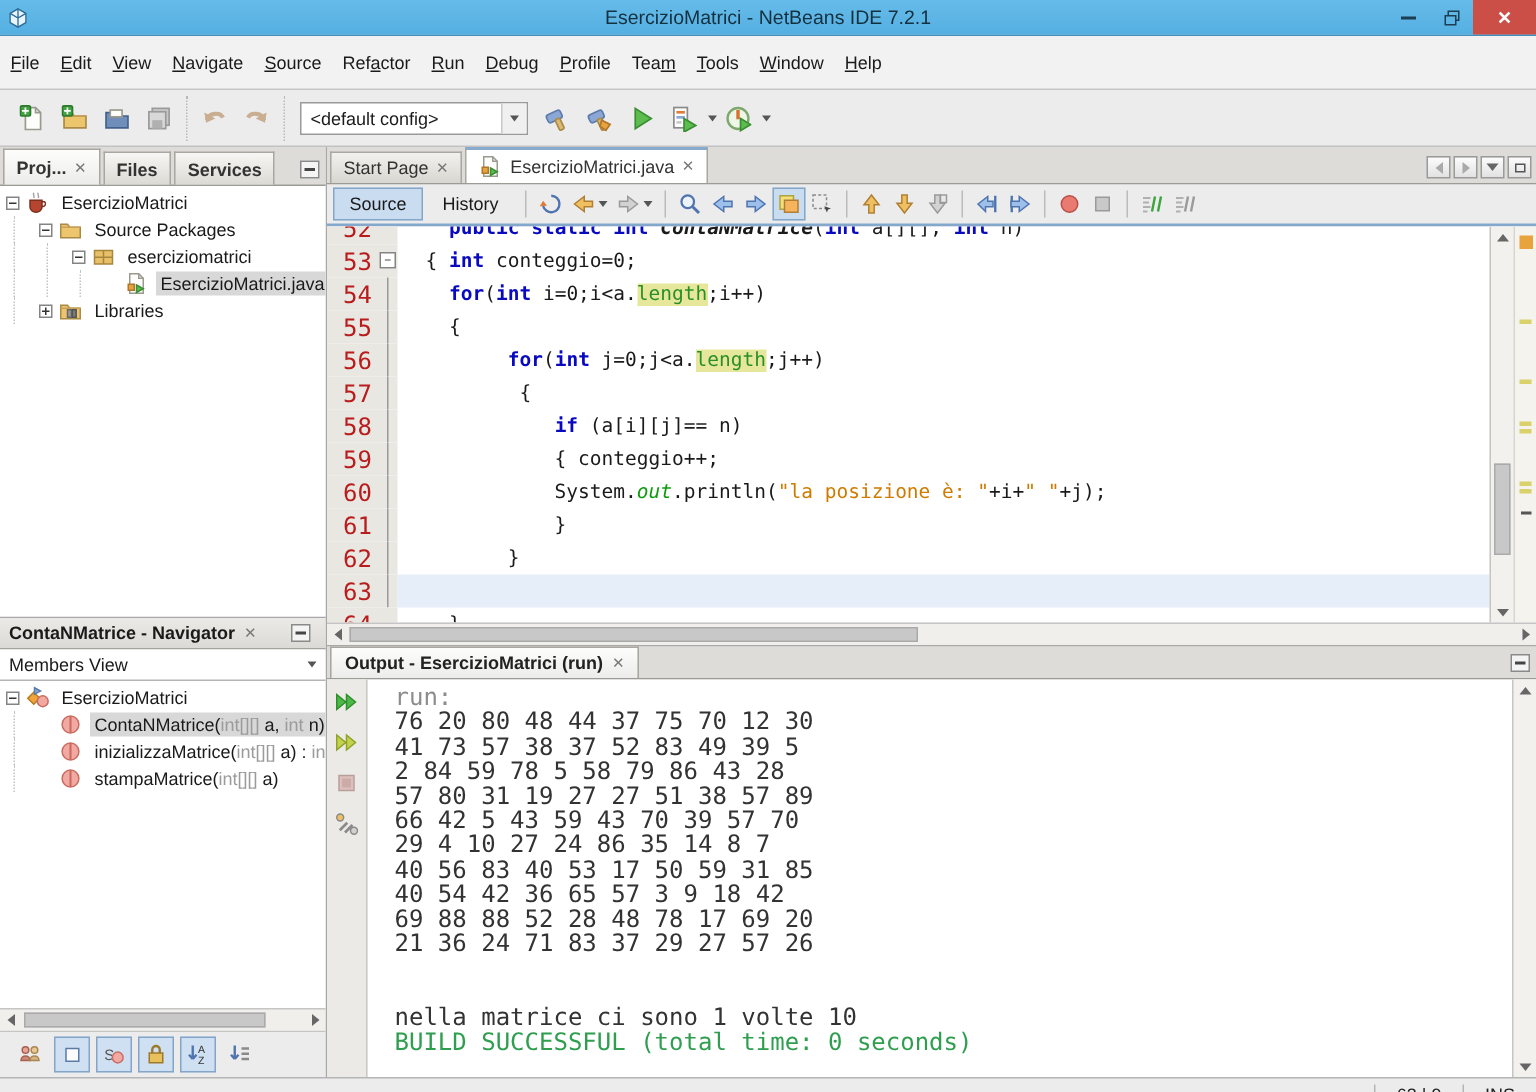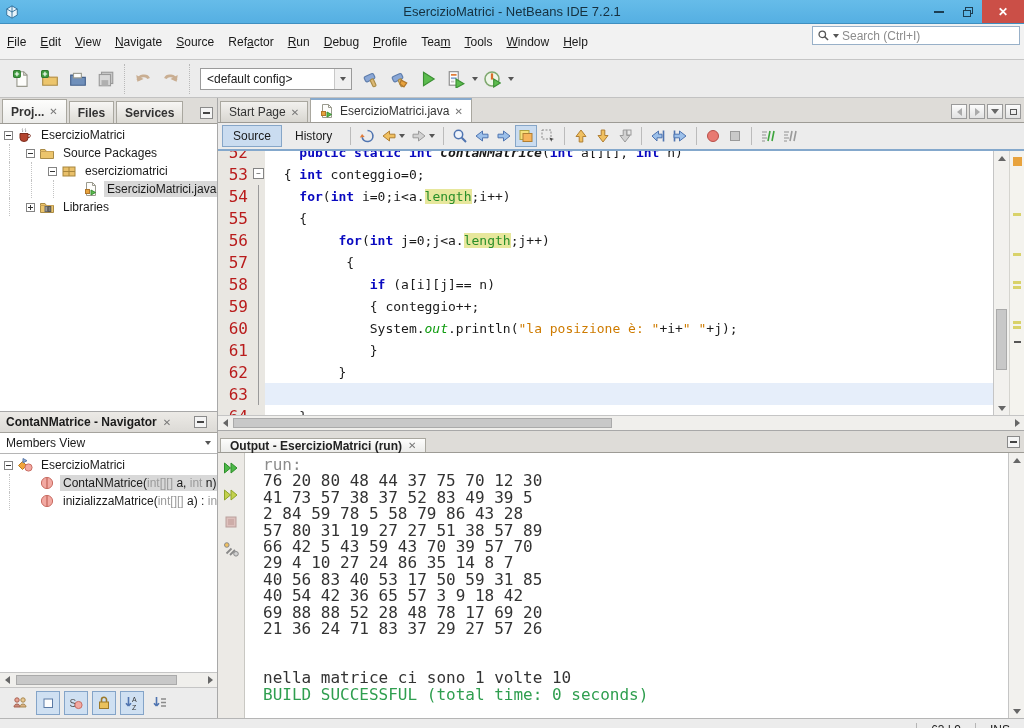--- a/index.html
+++ b/index.html
@@ -101,21 +101,21 @@
   .vs-thumb{position:absolute;left:2px;right:2px;background:#c8c8c8;border:1px solid #aaa;}
   .vscroll .arr,.ovscroll .arr{width:100%;height:14px;position:absolute;left:0;display:flex;align-items:center;justify-content:center;}
   .errstripe{position:absolute;right:0;top:0;bottom:0;width:15px;background:#f4f3ee;border-left:1px solid #d5d4cf;}
   .mark{position:absolute;left:3px;width:8px;height:3px;background:#d9d26a;}
   .mark.sq{width:9px;height:9px;background:#e8a33d;left:3px;}
   .mark.cu{width:7px;height:2px;background:#555;left:4px;}
   .edhscroll{height:15px;background:#f0efec;border-top:1px solid #c5c5c5;position:relative;display:flex;align-items:center;}
   
   .outputpanel{flex:1;display:flex;flex-direction:column;background:#ececec;border-top:1px solid #a8a8a8;min-height:0;}
   .outtabs{height:22px;background:#dedcd8;display:flex;align-items:flex-end;border-bottom:1px solid #9d9b95;flex-shrink:0;}
-  .outtab{height:14px;display:flex;align-items:center;gap:6px;padding:0 9px;border:1px solid #a9a79f;border-bottom:none;background:linear-gradient(#fdfdfc,#ececea);font-weight:bold;color:#222;margin-left:2px;}
+  .outtab{height:21px;display:flex;align-items:center;gap:6px;padding:0 9px;border:1px solid #a9a79f;border-bottom:none;background:linear-gradient(#fdfdfc,#ececea);font-weight:bold;color:#222;margin-left:2px;}
   .outbody{flex:1;display:flex;min-height:0;background:#fff;}
   .outrail{width:27px;background:#eceae6;border-right:1px solid #c9c8c3;display:flex;flex-direction:column;align-items:center;padding-top:4px;gap:6px;flex-shrink:0;}
   .obtn{width:21px;height:21px;display:flex;align-items:center;justify-content:center;border:1px solid transparent;}
   .outtext{flex:1;padding:4px 18px;font-family:"DejaVu Sans Mono",monospace;font-size:16px;line-height:16.4px;color:#333;overflow:hidden;white-space:pre;}
   .ol.muted{color:#8c8c8c;}
   .ol.success{color:#2f9e4f;}
   .ovscroll{width:16px;background:#f2f1ee;border-left:1px solid #c5c5c5;position:relative;flex-shrink:0;}
   
   .statusbar{height:23px;background:#ececec;border-top:1px solid #b5b5b5;display:flex;align-items:center;}
   .sb-spacer{flex:1;}
@@ -159,28 +159,20 @@
         <span class="menu-item"><u>S</u>ource</span>
         <span class="menu-item">Ref<u>a</u>ctor</span>
         <span class="menu-item"><u>R</u>un</span>
         <span class="menu-item"><u>D</u>ebug</span>
         <span class="menu-item"><u>P</u>rofile</span>
         <span class="menu-item">Tea<u>m</u></span>
         <span class="menu-item"><u>T</u>ools</span>
         <span class="menu-item"><u>W</u>indow</span>
         <span class="menu-item"><u>H</u>elp</span>
       </div>
-    <div class="searchbox">
-      <svg width="13" height="13" viewBox="0 0 16 16">
-          <circle cx="6.5" cy="6.5" r="4" fill="none" stroke="#555" stroke-width="1.6"></circle>
-          <path d="M9.6 9.6l4 4" stroke="#555" stroke-width="1.8"></path>
-        </svg>
-      <span class="caret-down"></span>
-      <span class="ph">Search (Ctrl+I)</span>
-    </div>
   </div>
 
   <div class="toolbar" id="maintoolbar">
       <div class="tgroup">
         <span class="tbtn">
           <span class="">
             <svg width="18" height="18" viewBox="0 0 16 16">
               <path d="M3.5 1.5h6l3 3v10h-9z" fill="#fdfdfb" stroke="#9a9a8e"></path>
               <path d="M9.5 1.5v3h3" fill="none" stroke="#9a9a8e"></path>
               <rect x="0.5" y="0.5" width="6" height="6" rx="1" fill="#44a244" stroke="#2d7a2d"></rect>
@@ -418,20 +410,31 @@
             <div class="trow">
               <span class="tg"></span>
               <span class="exp none"></span>
               <span class="ticon">
                 <svg width="16" height="16" viewBox="0 0 16 16">
                   <circle cx="8" cy="8" r="5.6" fill="#f2a9a2" stroke="#c96d63"></circle>
                   <path d="M8 2.4v11.2" stroke="#c96d63" stroke-width="1.4"></path>
                 </svg>
               </span>
               <span class="tl"><span class="sp">inizializzaMatrice(</span><span class="sg">int[][]</span><span class="sp"> a) : </span><span class="sg">int[</span></span>
+            </div>
+            <div class="trow">
+              <span class="tg"></span>
+              <span class="exp none"></span>
+              <span class="ticon">
+                <svg width="16" height="16" viewBox="0 0 16 16">
+                  <circle cx="8" cy="8" r="5.6" fill="#f2a9a2" stroke="#c96d63"></circle>
+                  <path d="M8 2.4v11.2" stroke="#c96d63" stroke-width="1.4"></path>
+                </svg>
+              </span>
+              <span class="tl"><span class="sp">stampaMatrice(</span><span class="sg">int[][]</span><span class="sp"> a)</span></span>
             </div>
           </div>
         <div class="hscroll">
           <span class="arr" style="position:absolute;left:0">
               <span class="tri-l"></span>
             </span>
           <span class="hs-thumb" style="left:16px;right:40px"></span>
           <span class="arr" style="position:absolute;right:0">
               <span class="tri-r"></span>
             </span>

